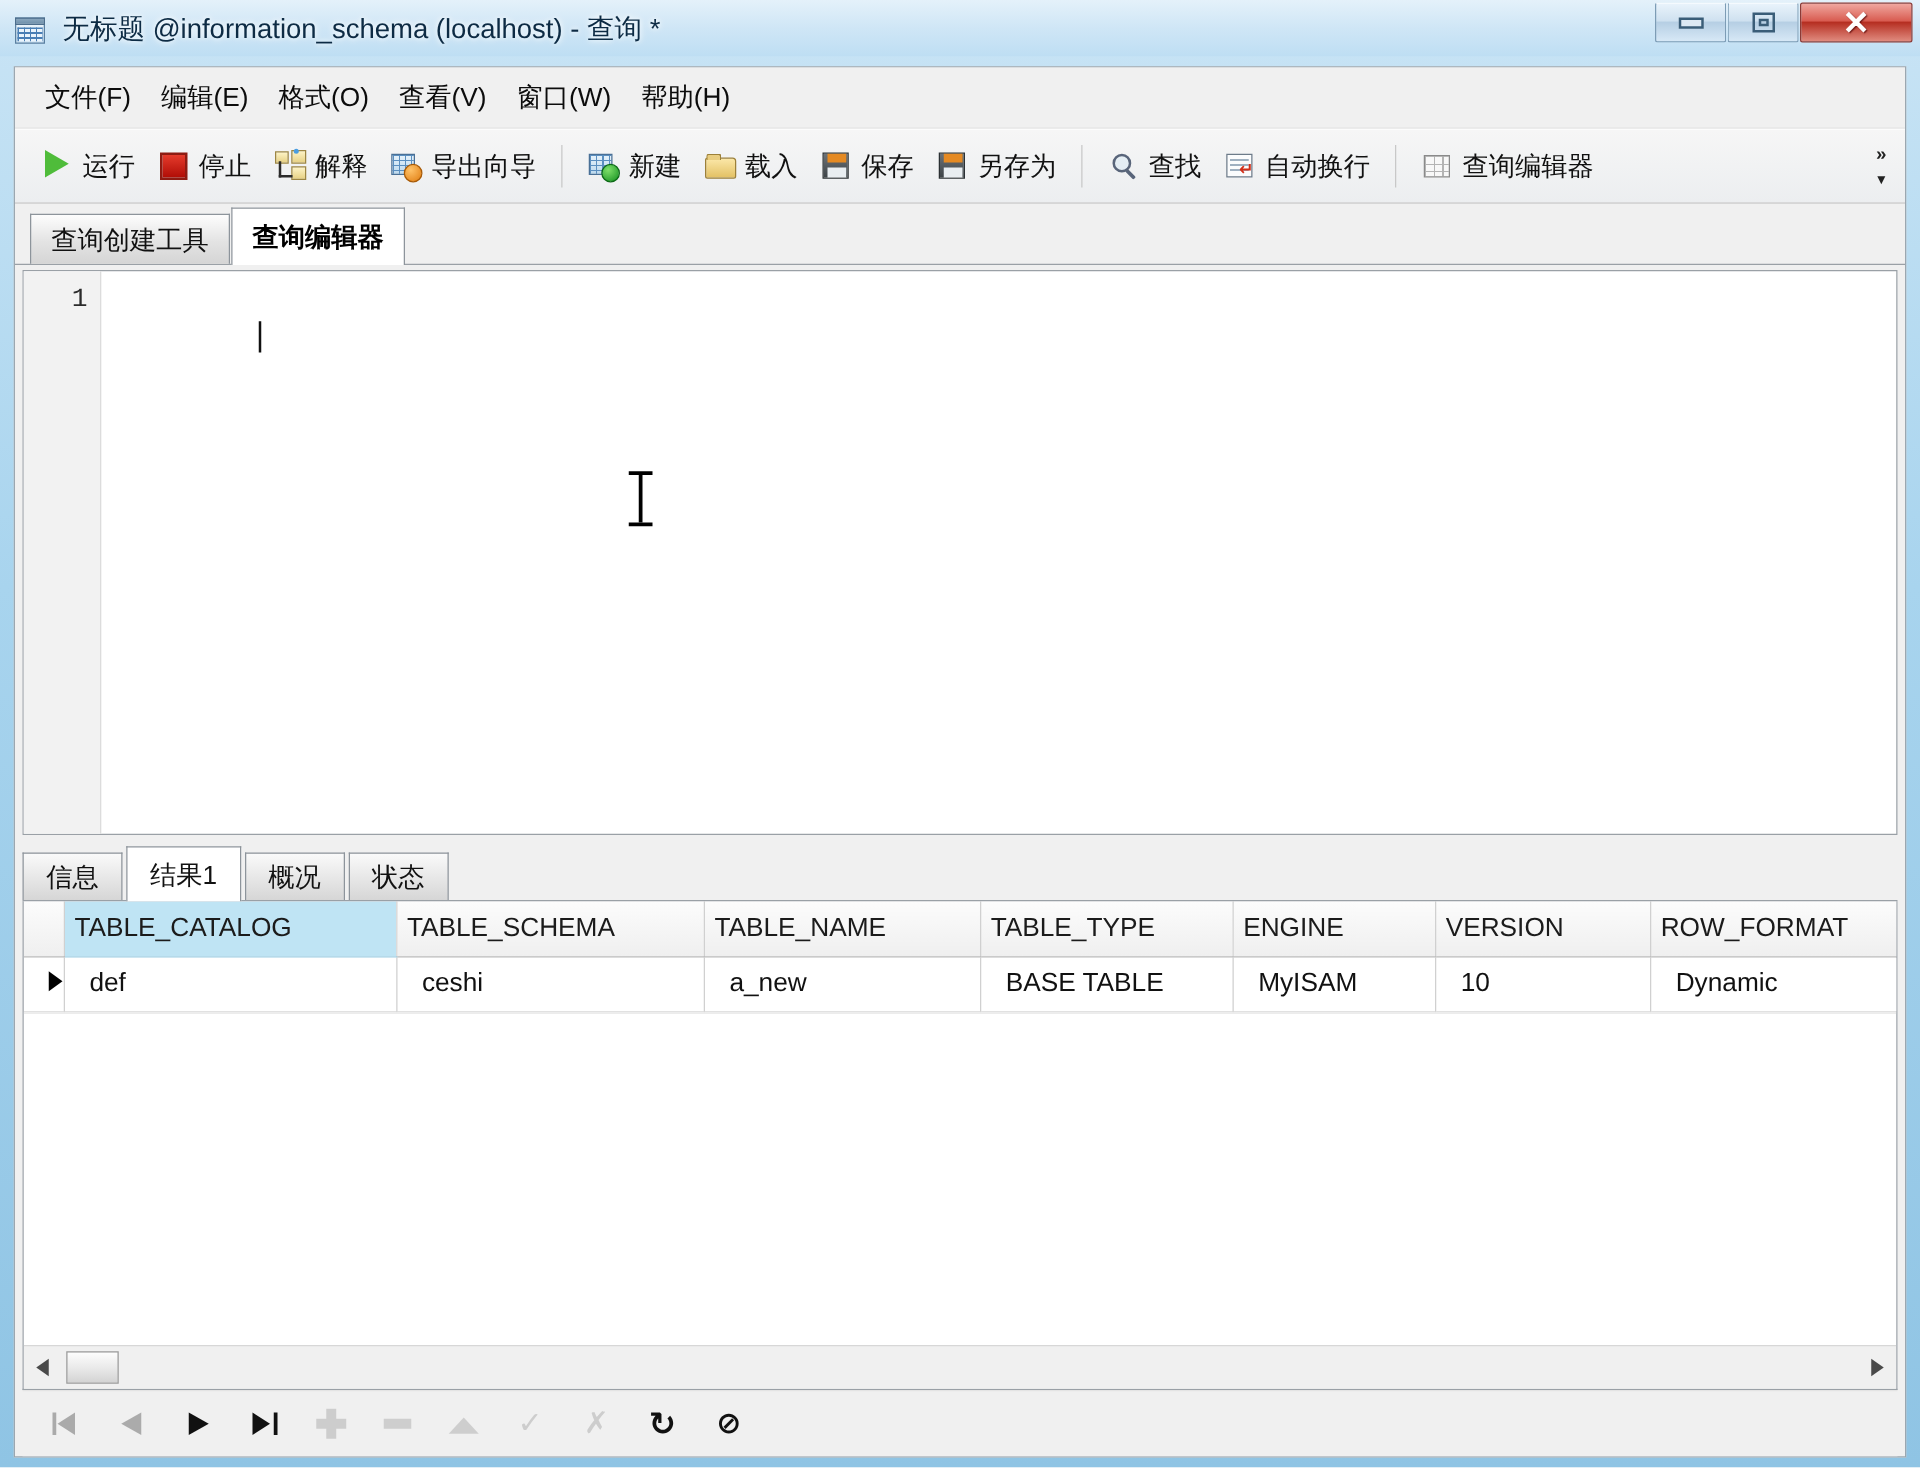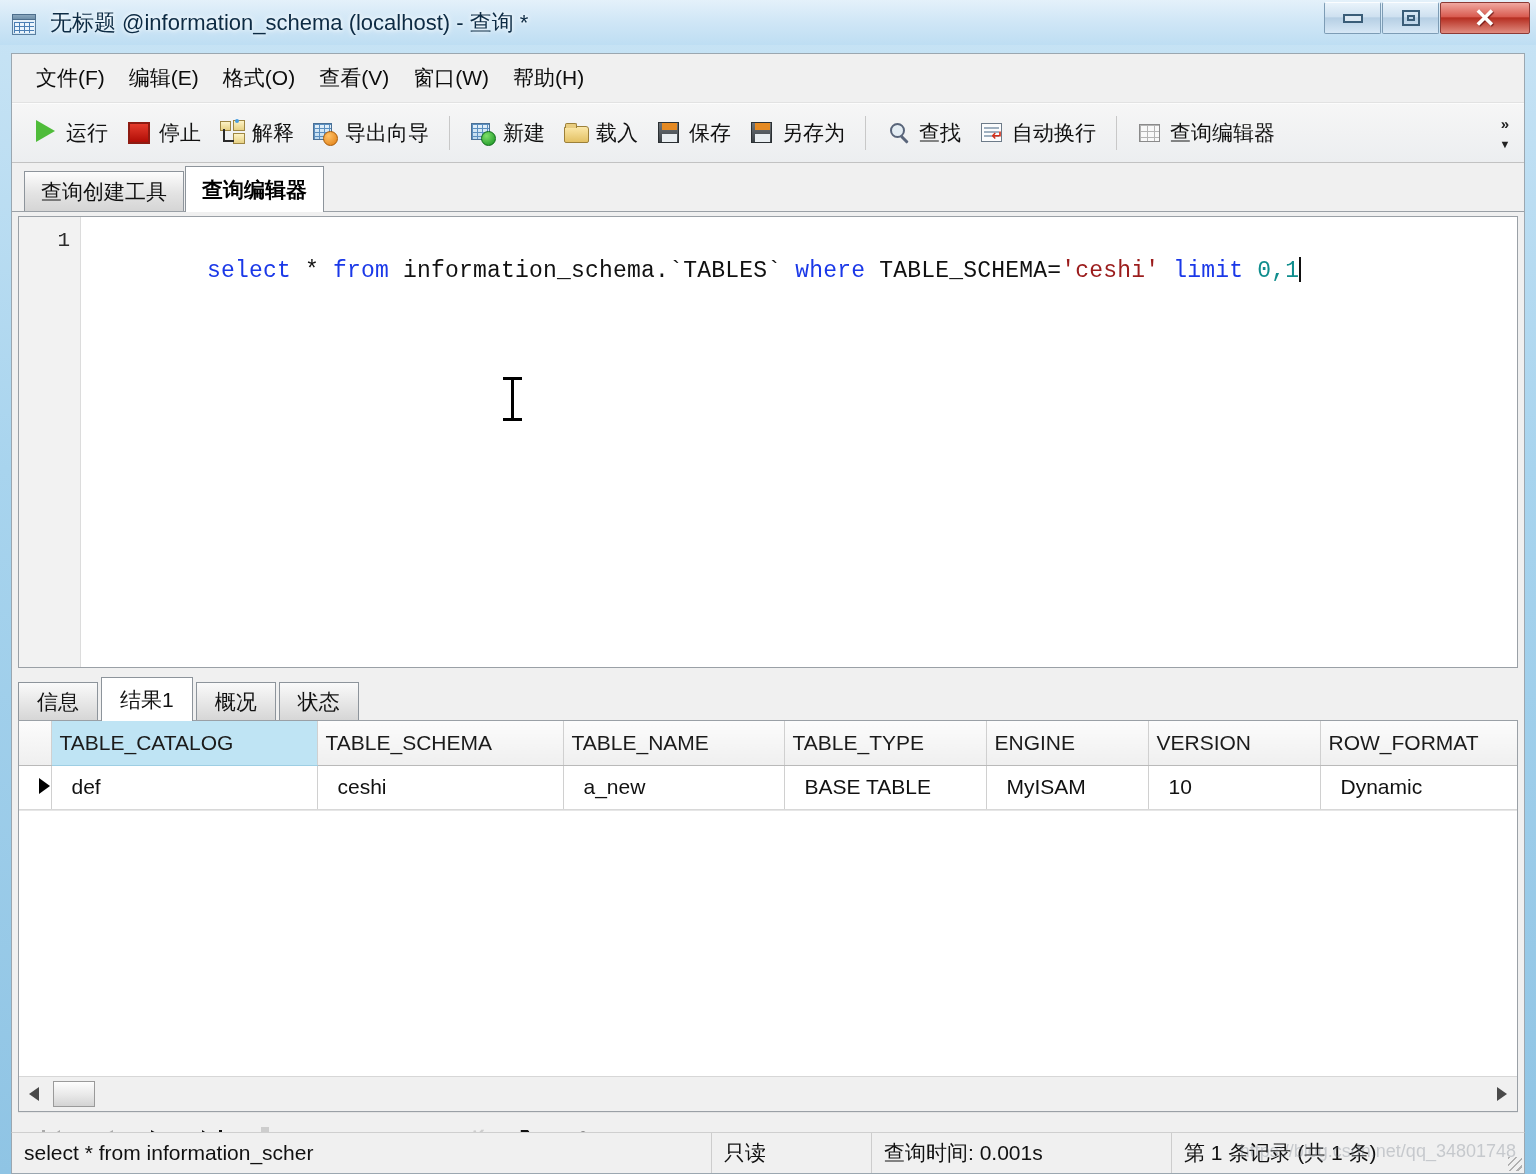--- a/index.html
+++ b/index.html
@@ -481,21 +481,21 @@
     <div class="qtabs">
       <div class="qtab">查询创建工具</div>
       <div class="qtab active">查询编辑器</div>
     </div>
 
     <div class="editor-wrap">
       <div class="gutter">
         <div class="ln">1</div>
       </div>
       <div class="code">
-        <span id="sql-line"><span class="kw">select</span><span> * </span><span class="kw">from</span><span> information_schema.`TABLES` </span><span class="kw">where</span><span> TABLE_SCHEMA=</span><span class="str">'ceshi'</span><span> </span><span class="kw">limit</span><span> </span><span class="num">0,1</span></span><span class="caret"></span>
+        <span class="caret"></span>
       </div>
       <div class="mouse-ibeam">
         <div class="capt"></div>
           <div class="stem"></div>
           <div class="capb"></div>
       </div>
     </div>
 
     <div class="result-pane">
       <div class="rtabs">
@@ -572,24 +572,14 @@
         <div class="navbtn">
             <div class="g-refresh">↻</div>
           </div>
         <div class="navbtn">
             <div class="g-stopn">⊘</div>
           </div>
       </div>
     </div>
   </div>
 
-  <div class="statusbar">
-    <div class="sb-cell sb-sql">select * from information_scher</div>
-    <div class="sb-cell sb-ro">只读</div>
-    <div class="sb-cell sb-time">查询时间: 0.001s</div>
-    <div class="sb-cell sb-rec">
-      <span>第 1 条记录 (共 1 条)</span>
-      <span class="watermark">https://blog.csdn.net/qq_34801748</span>
-      <span class="sb-grip"></span>
-    </div>
-  </div>
 
 </div>
 
 </body></html>

